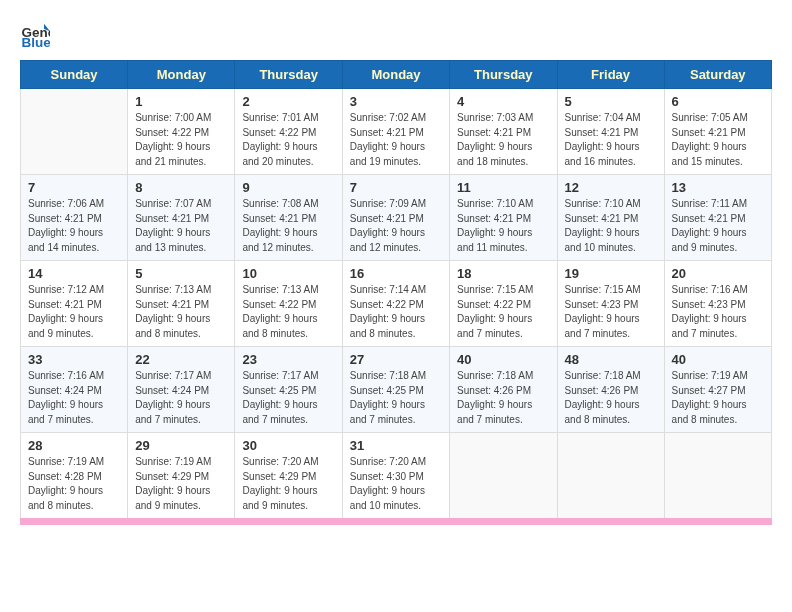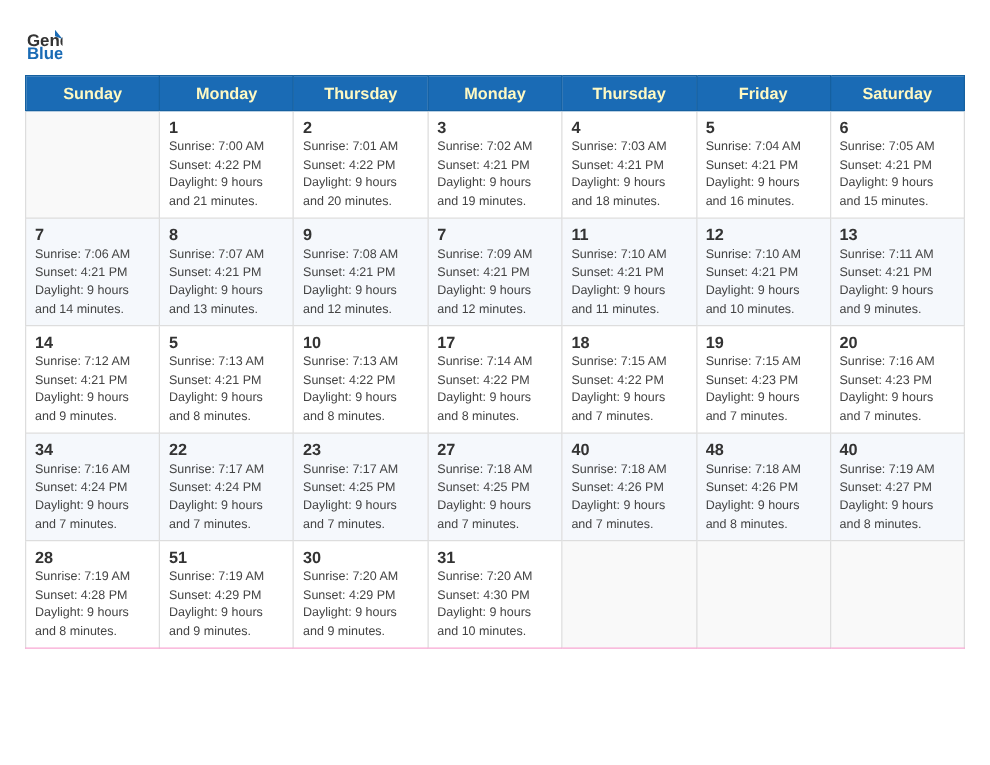--- a/index.html
+++ b/index.html
@@ -73,21 +73,21 @@
     }
     .day-info {
       font-size: 10px;
       color: #444;
       line-height: 1.45;
     }
     .empty-cell {
       background: #f9f9f9 !important;
     }
     .calendar tr:last-child td {
-      border-bottom: 1px solid #f9a8d4;
+      border-bottom: 7px solid #f9a8d4;
     }
   </style>
 </head>
 <body>
 
 <div class="header">
   <div class="logo">
     <svg class="logo-icon" viewBox="0 0 40 40">
       <text x="2" y="22" font-size="18" font-weight="bold" fill="#333" font-family="Arial">General</text>
       <text x="2" y="36" font-size="18" font-weight="bold" fill="#1a6bb5" font-family="Arial">Blue</text>
@@ -181,39 +181,39 @@
         </td>
         <td>
           <span class="day-number">5</span>
           <div class="day-info">Sunrise: 7:13 AM<br>Sunset: 4:21 PM<br>Daylight: 9 hours and 8 minutes.</div>
         </td>
         <td>
           <span class="day-number">10</span>
           <div class="day-info">Sunrise: 7:13 AM<br>Sunset: 4:22 PM<br>Daylight: 9 hours and 8 minutes.</div>
         </td>
         <td>
-          <span class="day-number">17</span>
+          <span class="day-number">16</span>
           <div class="day-info">Sunrise: 7:14 AM<br>Sunset: 4:22 PM<br>Daylight: 9 hours and 8 minutes.</div>
         </td>
         <td>
           <span class="day-number">18</span>
           <div class="day-info">Sunrise: 7:15 AM<br>Sunset: 4:22 PM<br>Daylight: 9 hours and 7 minutes.</div>
         </td>
         <td>
           <span class="day-number">19</span>
           <div class="day-info">Sunrise: 7:15 AM<br>Sunset: 4:23 PM<br>Daylight: 9 hours and 7 minutes.</div>
         </td>
         <td>
           <span class="day-number">20</span>
           <div class="day-info">Sunrise: 7:16 AM<br>Sunset: 4:23 PM<br>Daylight: 9 hours and 7 minutes.</div>
         </td>
       </tr>
       <tr>
         <td>
-          <span class="day-number">34</span>
+          <span class="day-number">33</span>
           <div class="day-info">Sunrise: 7:16 AM<br>Sunset: 4:24 PM<br>Daylight: 9 hours and 7 minutes.</div>
         </td>
         <td>
           <span class="day-number">22</span>
           <div class="day-info">Sunrise: 7:17 AM<br>Sunset: 4:24 PM<br>Daylight: 9 hours and 7 minutes.</div>
         </td>
         <td>
           <span class="day-number">23</span>
           <div class="day-info">Sunrise: 7:17 AM<br>Sunset: 4:25 PM<br>Daylight: 9 hours and 7 minutes.</div>
         </td>
@@ -233,21 +233,21 @@
           <span class="day-number">40</span>
           <div class="day-info">Sunrise: 7:19 AM<br>Sunset: 4:27 PM<br>Daylight: 9 hours and 8 minutes.</div>
         </td>
       </tr>
       <tr>
         <td>
           <span class="day-number">28</span>
           <div class="day-info">Sunrise: 7:19 AM<br>Sunset: 4:28 PM<br>Daylight: 9 hours and 8 minutes.</div>
         </td>
         <td>
-          <span class="day-number">51</span>
+          <span class="day-number">29</span>
           <div class="day-info">Sunrise: 7:19 AM<br>Sunset: 4:29 PM<br>Daylight: 9 hours and 9 minutes.</div>
         </td>
         <td>
           <span class="day-number">30</span>
           <div class="day-info">Sunrise: 7:20 AM<br>Sunset: 4:29 PM<br>Daylight: 9 hours and 9 minutes.</div>
         </td>
         <td>
           <span class="day-number">31</span>
           <div class="day-info">Sunrise: 7:20 AM<br>Sunset: 4:30 PM<br>Daylight: 9 hours and 10 minutes.</div>
         </td>

